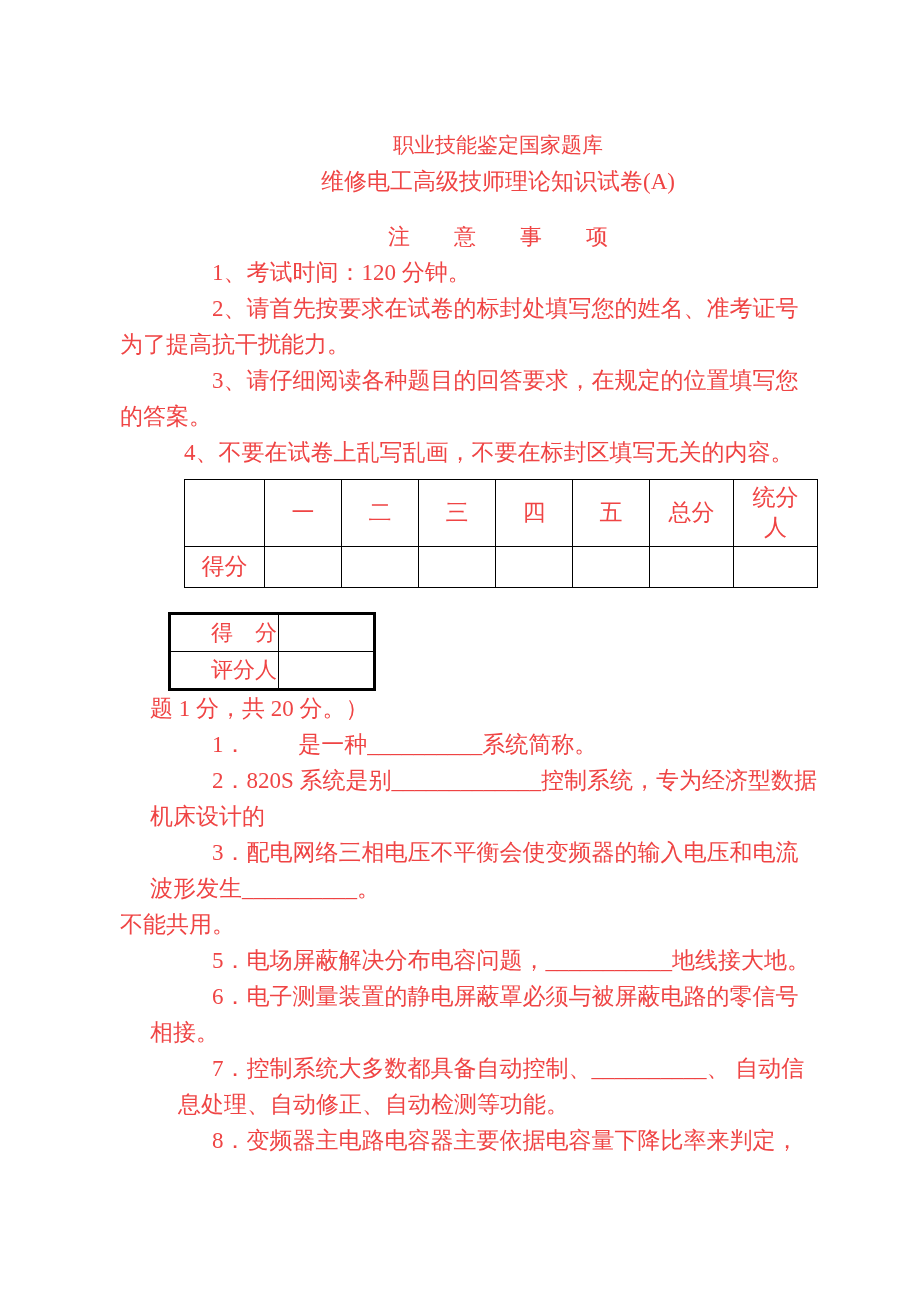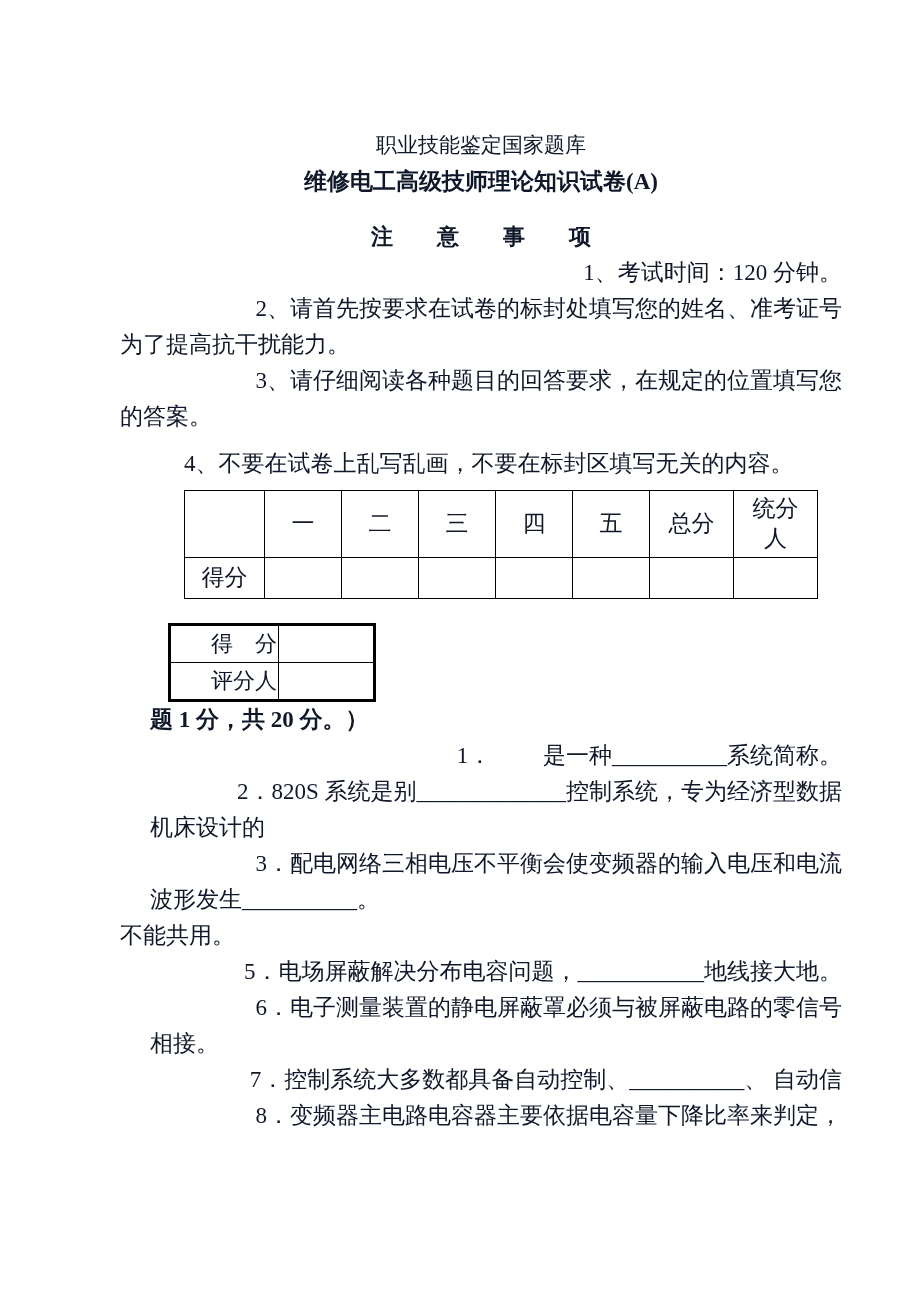--- a/index.html
+++ b/index.html
@@ -1,30 +1,30 @@
 <!DOCTYPE html>
 <html><head>
 <meta charset="utf-8">
 <style>
   html, body { margin:0; padding:0; background:#ffffff; }
   .page {
     width:920px; height:1163px; box-sizing:border-box;
-    padding:128px 78px 20px 120px;
-    background:#ffffff; color:#0f172a;
+    padding:128px 44px 20px 120px;
+    background:#ffffff; color:#ef4444;
     font-family:"Liberation Serif","DejaVu Serif",serif;
     font-size:23px; overflow:hidden;
   }
   .line { white-space:pre-wrap; line-height:36px; }
   .center { text-align:center; }
-  .bold { font-weight:bold; }
+  .bold { font-weight:normal; }
   .t1 { font-size:21px; line-height:34px; }
   .t2 { font-size:23px; line-height:40px; }
   .t3 { font-size:22px; line-height:36px;margin-top:17px; }
-  .ind-a { padding-left:92px;text-align:right; }   
-  .ind-h { padding-left:64px;margin-top:11px; }   
+  .ind-a { padding-left:92px; }   
+  .ind-h { padding-left:64px; }   
   .ind-b { padding-left:30px; }   
   .ind-c { padding-left:58px; }   
 
   table.score {
     border-collapse:collapse; table-layout:fixed;
     margin:8px 0 0 64px; width:633px;
   }
   table.score td {
     border:1px solid #000; text-align:center; vertical-align:middle;
     padding:0 10px; font-size:23px; line-height:30px; overflow:hidden;
@@ -110,15 +110,16 @@
   <div class="line ind-a">1．　　 是一种__________系统简称。</div>
   <div class="line ind-a">2．820S 系统是别_____________控制系统，专为经济型数据</div>
   <div class="line ind-b">机床设计的</div>
   <div class="line ind-a">3．配电网络三相电压不平衡会使变频器的输入电压和电流</div>
   <div class="line ind-b">波形发生__________。</div>
   <div class="line">不能共用。</div>
   <div class="line ind-a">5．电场屏蔽解决分布电容问题，___________地线接大地。</div>
   <div class="line ind-a">6．电子测量装置的静电屏蔽罩必须与被屏蔽电路的零信号</div>
   <div class="line ind-b">相接。</div>
   <div class="line ind-a">7．控制系统大多数都具备自动控制、__________、 自动信</div>
+  <div class="line ind-c">息处理、自动修正、自动检测等功能。</div>
   <div class="line ind-a">8．变频器主电路电容器主要依据电容量下降比率来判定，</div>
 
 </div>
 
 </body></html>

